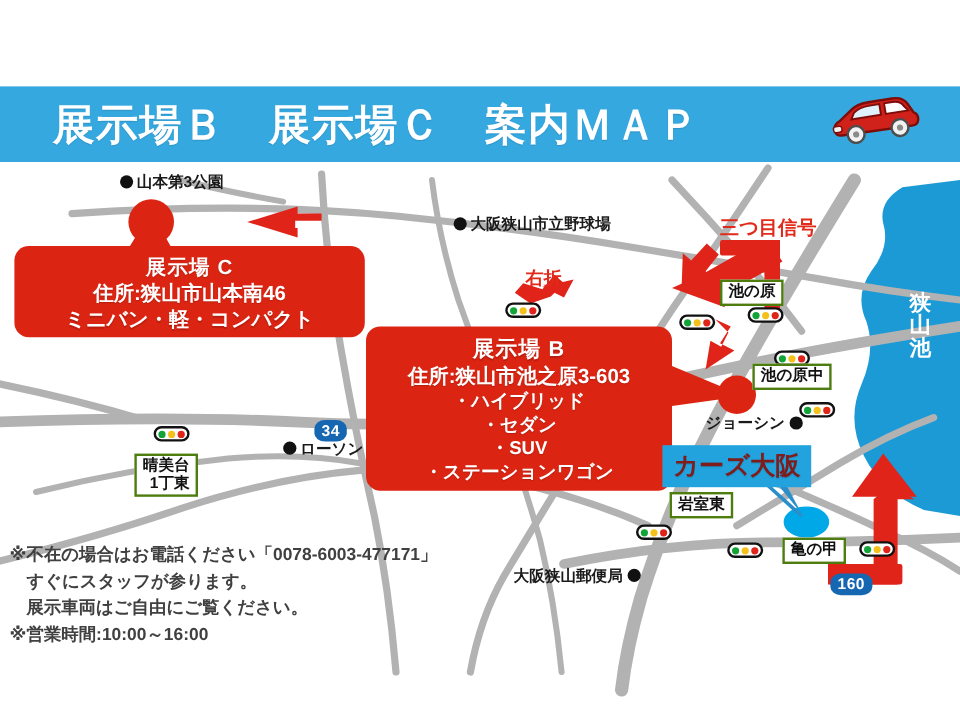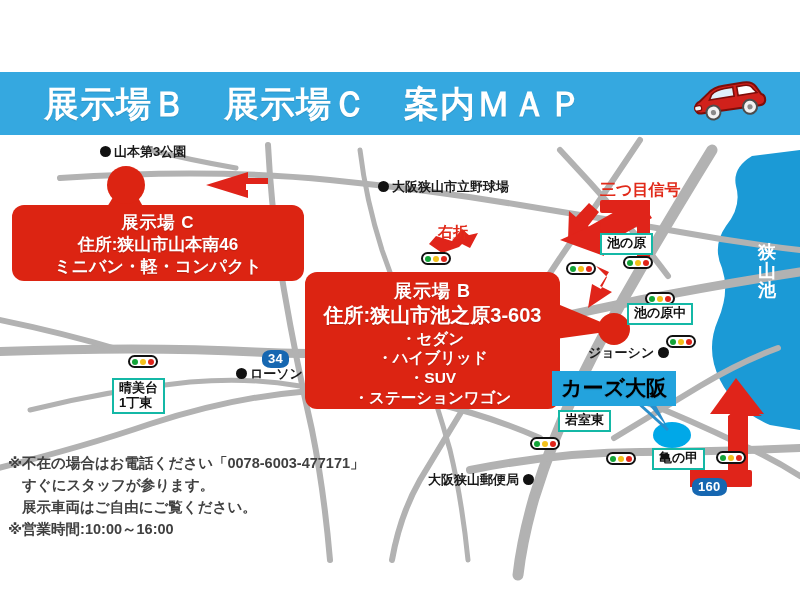--- a/index.html
+++ b/index.html
@@ -70,29 +70,29 @@
     font-size: 17px;
   }
   #callout-c .line1 { font-size: 17px; letter-spacing: 1px; }
   #callout-b {
     left: 305px; top: 272px;
     width: 255px; height: 137px;
     padding-top: 8px;
     font-size: 16px;
   }
   #callout-b .line1 { font-size: 18px; letter-spacing: 1px; }
-  #callout-b .line2 { font-size: 20px; }
+  #callout-b .line2 { font-size: 17px; }
   #callout-b .item { font-size: 15.5px; }
 
   
   #cars-osaka-banner {
     position: absolute;
     left: 552px; top: 371px;
     background: #23a3dd;
-    color: #000000;
+    color: #7f1d1d;
     font-size: 21px;
     font-weight: bold;
     padding: 3px 9px 4px 9px;
     z-index: 30;
     white-space: nowrap;
     text-shadow: 0 1px 1px rgba(0,0,0,0.15);
   }
 
   
   .poi {
@@ -110,26 +110,26 @@
     background: #111111;
     vertical-align: -1px;
   }
   .poi .dot.left { margin-right: 3px; }
   .poi .dot.right { margin-left: 4px; }
 
   
   .xlabel {
     position: absolute;
     background: #ffffff;
-    border: 2px solid #14b8a6;
+    border: 2px solid #4d7c0f;
     color: #111111;
     font-size: 13px;
     font-weight: bold;
     padding: 1px 5px 2px 5px;
-    text-align: left;
+    text-align: right;
     line-height: 1.12;
     white-space: nowrap;
     z-index: 26;
   }
 
   
   .signal {
     position: absolute;
     width: 30px; height: 13px;
     border: 2px solid #111111;
@@ -318,22 +318,22 @@
 
     <div id="callout-c" class="callout">
       <div class="line1">展示場 C</div>
       <div class="line2">住所:狭山市山本南46</div>
       <div class="line3">ミニバン・軽・コンパクト</div>
     </div>
 
     <div id="callout-b" class="callout">
       <div class="line1">展示場 B</div>
       <div class="line2">住所:狭山市池之原3-603</div>
+      <div class="item">・ハイブリッド</div>
       <div class="item">・セダン</div>
-      <div class="item">・ハイブリッド</div>
       <div class="item">・SUV</div>
       <div class="item">・ステーションワゴン</div>
     </div>
 
     <div id="cars-osaka-banner">カーズ大阪</div>
 
     <div class="poi" style="left:100px; top:143px;">
       <span class="dot left"></span><span>山本第3公園</span>
     </div>
 

